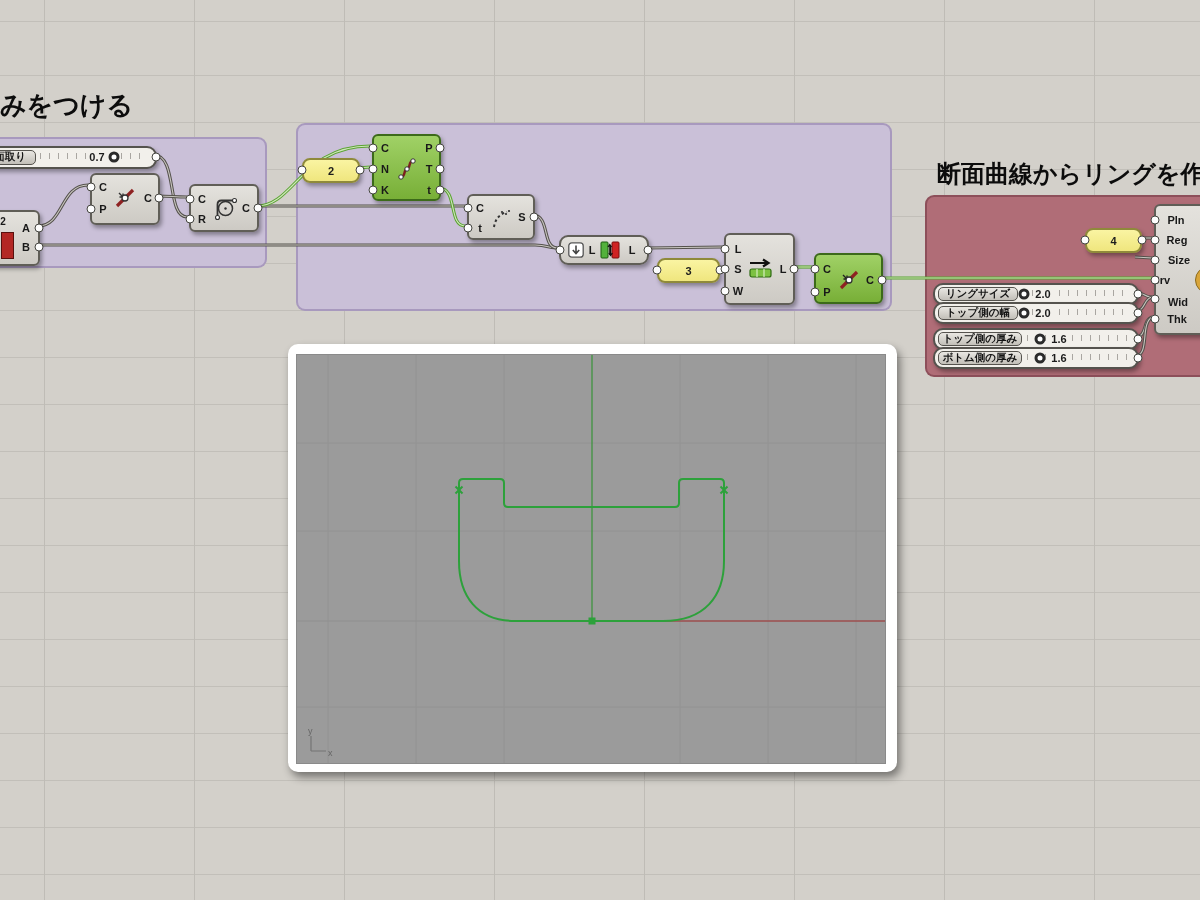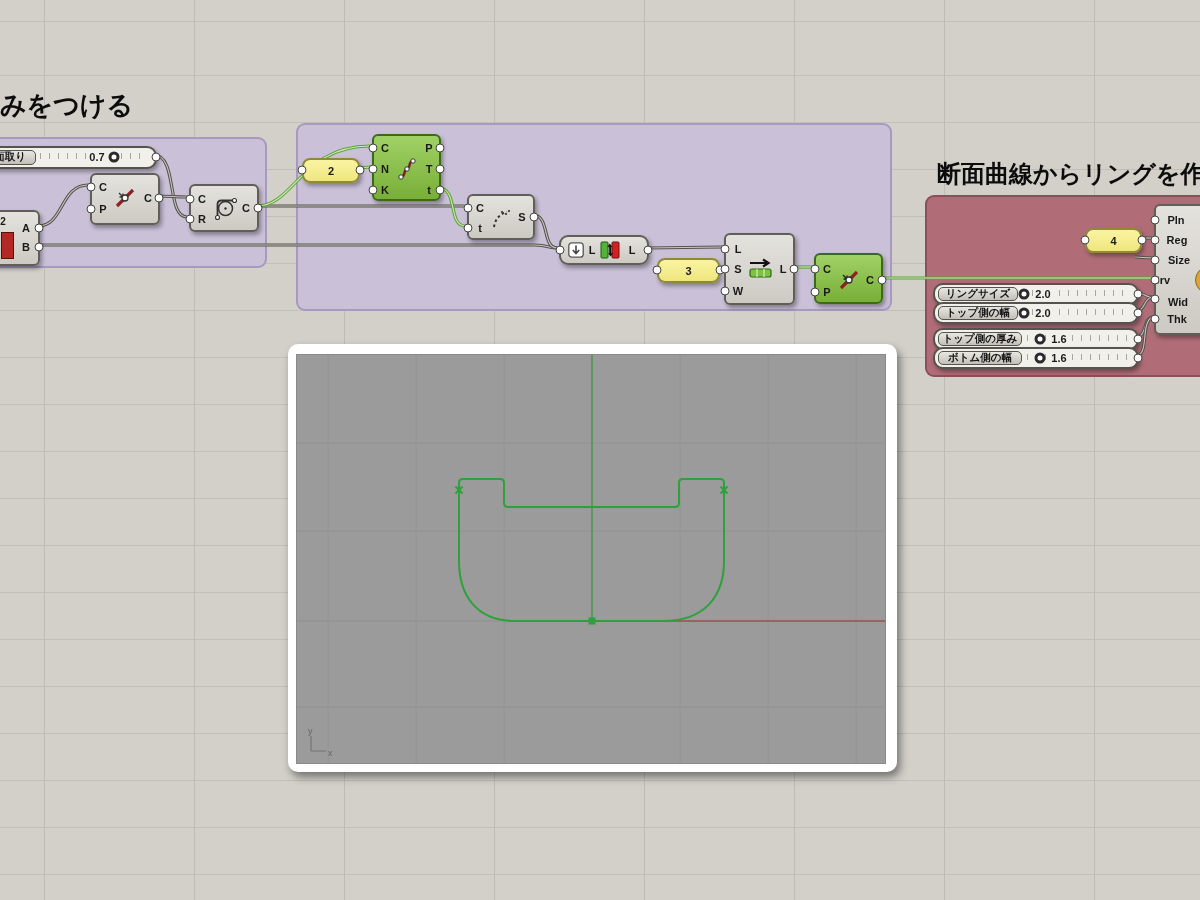--- a/index.html
+++ b/index.html
@@ -369,21 +369,21 @@
 
   <div class="slider" style="left:933px;top:328px;width:202px;height:18px;">
     <div class="slabel" style="left:3px;top:1.5px;width:82px;height:12px;">トップ側の厚み</div>
     <div class="strack" style="left:90px;top:2px;width:106px;height:11px;"></div>
     <span class="knob" style="left:105px;top:9px;"></span>
     <span class="sval" style="left:124px;top:9px;">1.6</span>
     <span class="nub" style="left:203px;top:9px;"></span>
   </div>
 
   <div class="slider" style="left:933px;top:347px;width:202px;height:18px;">
-    <div class="slabel" style="left:3px;top:1.5px;width:82px;height:12px;">ボトム側の幅</div>
+    <div class="slabel" style="left:3px;top:1.5px;width:82px;height:12px;">ボトム側の厚み</div>
     <div class="strack" style="left:90px;top:2px;width:106px;height:11px;"></div>
     <span class="knob" style="left:105px;top:9px;"></span>
     <span class="sval" style="left:124px;top:9px;">1.6</span>
     <span class="nub" style="left:203px;top:9px;"></span>
   </div>
 
   <div class="comp" style="left:1154px;top:204px;width:76px;height:127px;">
     <span class="pl" style="left:20px;top:14px;">Pln</span>
     <span class="pl" style="left:21px;top:34px;">Reg</span>
     <span class="pl" style="left:23px;top:54px;">Size</span>

